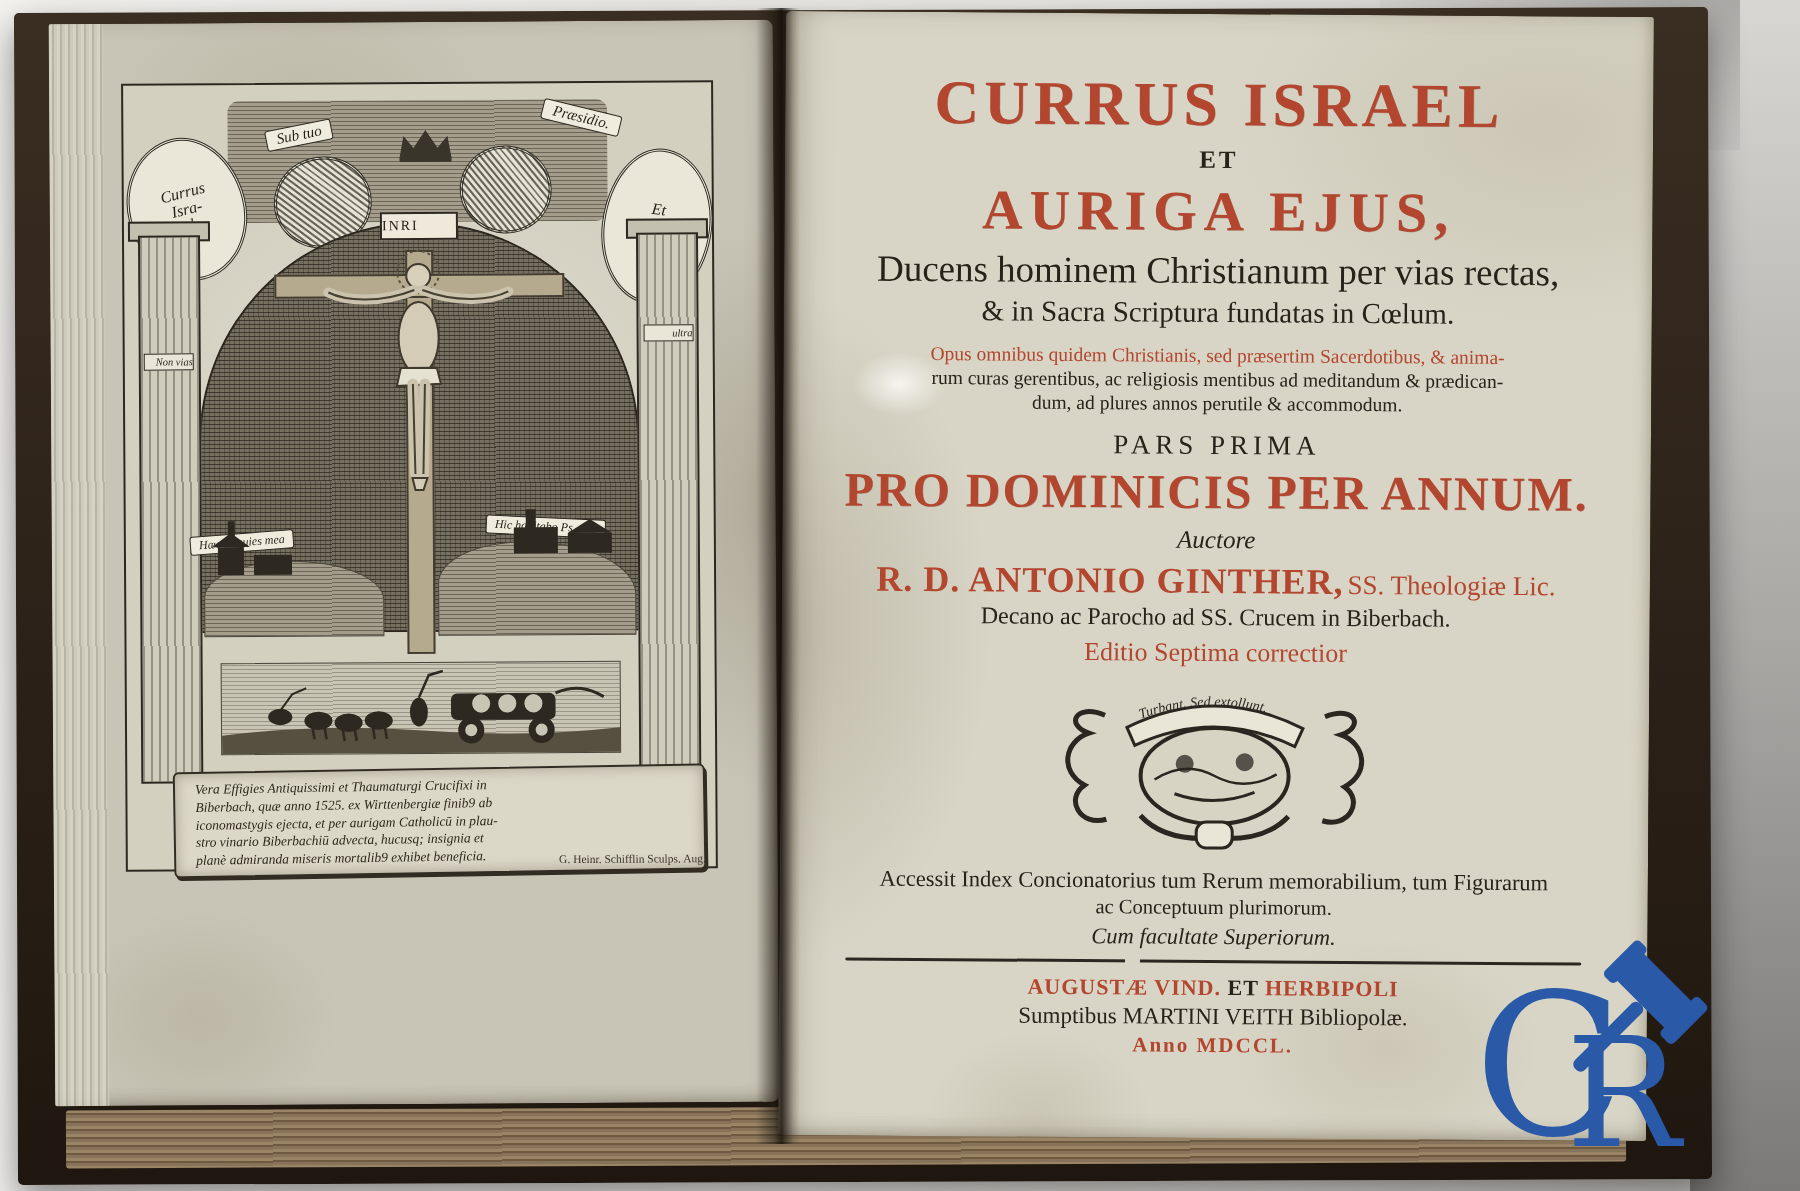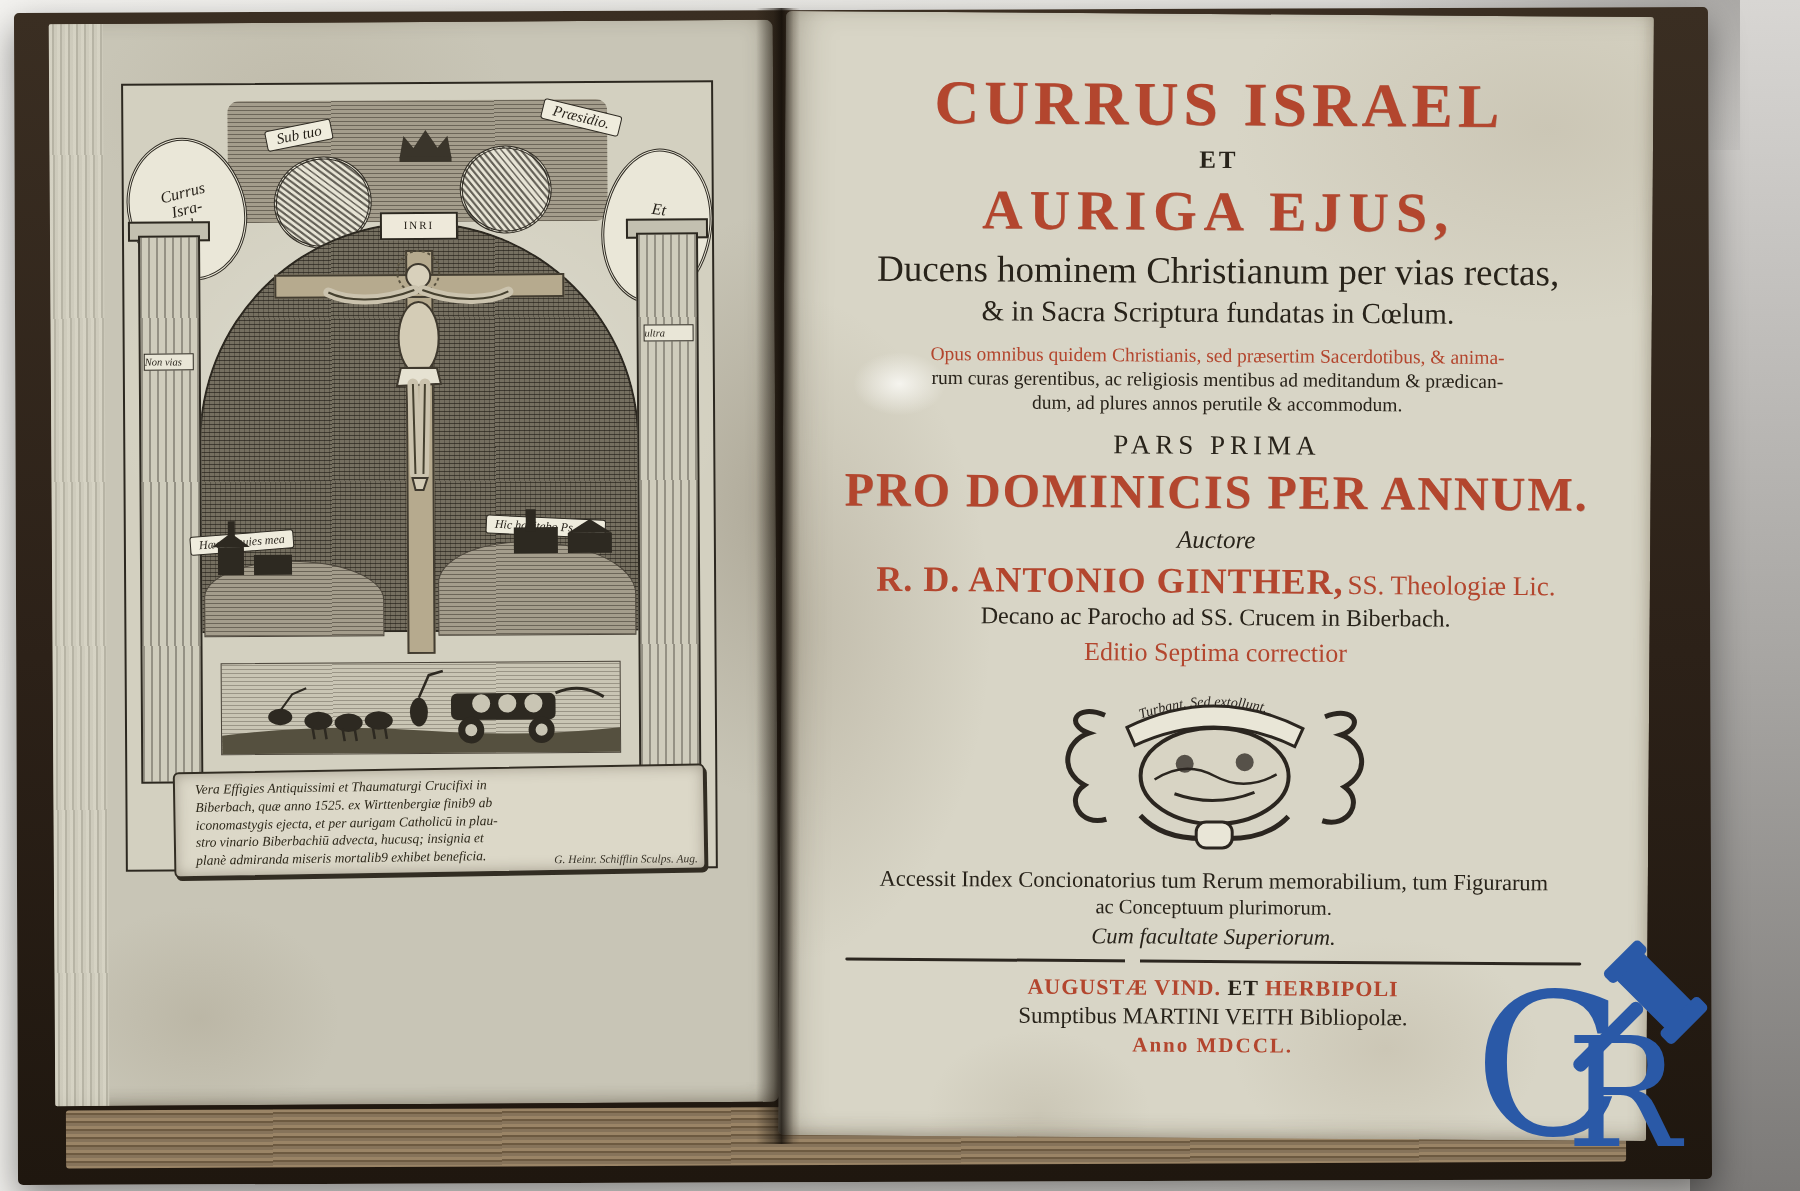--- a/index.html
+++ b/index.html
@@ -58,44 +58,44 @@
     background-color:#e7e4d5;
     background-image:repeating-linear-gradient(45deg,rgba(30,26,20,.65) 0 2px,transparent 2px 5px);}
   .shield-1{left:150px;top:72px;width:92px;height:86px;transform:rotate(-8deg);}
   .shield-2{left:336px;top:62px;width:86px;height:82px;transform:rotate(6deg);}
   .crown{left:272px;top:40px;width:60px;height:40px;}
   .pillar{width:58px;height:544px;top:150px;background-color:#cfccbc;border:2px solid #2c2820;
     background-image:repeating-linear-gradient(90deg,rgba(40,35,28,.35) 0 2px,transparent 2px 8px);}
   .pillar-l{left:14px;} .pillar-r{right:14px;}
   .capital{width:78px;height:16px;top:136px;background:#c3c0b0;border:2px solid #2c2820;}
   .cap-l{left:4px;} .cap-r{right:4px;}
-  .pillar-plaque{width:48px;padding:2px 0;font-size:10.5px;text-align:left;color:#241f17;
+  .pillar-plaque{width:48px;padding:2px 0;font-size:10.5px;text-align:right;color:#241f17;
     background:#e9e6d7;border:1px solid #2c2820;font-style:italic;}
   .plq-l{left:19px;top:268px;} .plq-r{right:19px;top:242px;}
   .cross-post{left:281px;top:166px;width:24px;height:400px;background:#b6aa8e;border:2px solid #433d31;}
   .cross-bar{left:150px;top:190px;width:286px;height:20px;background:#b6aa8e;border:2px solid #433d31;}
   .inri{left:256px;top:128px;width:74px;height:24px;background:#eee9da;border:2px solid #2c2820;
-    font-size:11px;letter-spacing:2px;text-align:center;line-height:23px;color:#241f17;}
+    font-size:14px;letter-spacing:2px;line-height:23px;color:#241f17;}
   .figure-svg{left:194px;top:158px;}
   .eng-banner{background:#efecdd;border:1.5px solid #2e2a22;border-radius:3px;
     padding:1px 8px;font-size:12px;font-style:italic;color:#241f17;white-space:nowrap;}
   .ban-l{left:64px;top:448px;transform:rotate(-4deg);}
   .ban-r{left:360px;top:434px;transform:rotate(3deg);}
   .hill{border:1px solid #4a443a;}
   .hill-l{left:78px;top:476px;width:178px;height:74px;border-radius:55% 60% 0 0;}
   .hill-r{right:78px;top:458px;width:196px;height:92px;border-radius:50% 65% 0 0;}
   .silhouette{fill:#2d2921;}
   .vignette{left:94px;right:94px;top:578px;height:90px;border:1px solid #4a443a;
     background-color:#c9c5b4;
     background-image:repeating-linear-gradient(0deg,rgba(45,38,28,.3) 0 1px,transparent 1px 4px);}
   .scroll{left:46px;top:684px;width:494px;background:#dcd8c8;border:2px solid #322d23;
     border-radius:6px;padding:7px 14px 6px 20px;transform:rotate(-.6deg);
     box-shadow:inset 0 0 14px rgba(60,50,35,.35), 2px 3px 0 #322d23;}
   .scroll div{font-size:13.5px;font-style:italic;color:#2c2719;line-height:1.32;white-space:nowrap;}
-  .engraver{right:18px;bottom:2px;font-size:11.5px;font-style:italic;color:#3a352a;}
+  .engraver{right:10px;bottom:2px;font-size:11.5px;color:#3a352a;}
   
   .gutter{left:756px;top:8px;width:44px;height:1136px;z-index:5;
     background:linear-gradient(90deg,rgba(30,24,16,0),rgba(30,24,16,.5) 40%,rgba(18,13,8,.8) 58%,rgba(70,58,44,.25) 85%,rgba(70,58,44,0));}
   
   .right-page{left:782px;top:14px;width:868px;height:1124px;z-index:4;transform:rotate(.4deg);
     background:#d8d5c6;border-radius:6px 3px 3px 6px;
     background-image:
       radial-gradient(64px 44px at 116px 372px,rgba(247,246,241,.95),rgba(247,246,241,0) 72%),
       radial-gradient(300px 480px at 0% 55%,rgba(115,102,80,.25),rgba(115,102,80,0) 70%),
       radial-gradient(420px 260px at 88% 10%,rgba(170,160,138,.28),rgba(170,160,138,0) 75%),

